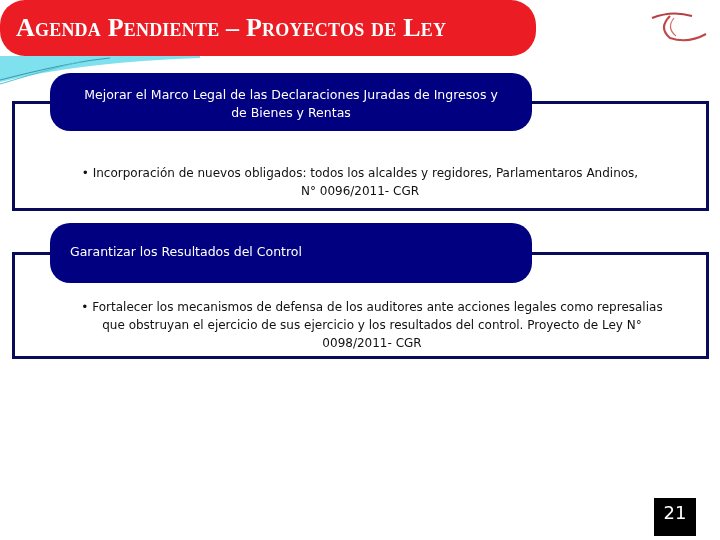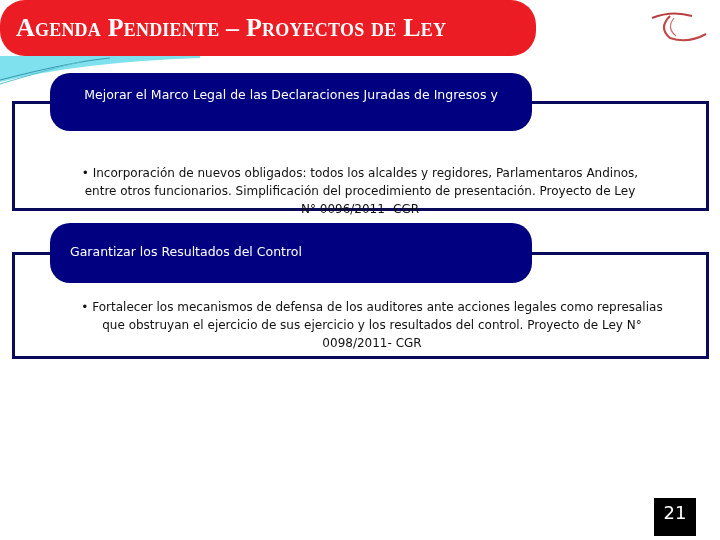--- a/index.html
+++ b/index.html
@@ -63,24 +63,24 @@
   <path d="M4 10 Q24 2 44 8" stroke="#b84040" stroke-width="2" fill="none"></path>
   <path d="M22 8 Q10 20 22 30 Q40 36 58 26" stroke="#c04848" stroke-width="2.2" fill="none"></path>
   <path d="M26 10 Q18 20 28 28" stroke="#d07070" stroke-width="1.2" fill="none"></path>
 </svg>
 
 <div class="frame" style="left:12px; top:101px; width:336px; height:110px; border-right:none; border-bottom:3px solid #0a0a5a;"></div>
 <div class="frame" style="left:12px; top:101px; width:697px; height:110px; border-top:none;"></div>
 <div class="frame" style="left:530px; top:101px; width:179px; height:3px; border:none; border-top:3px solid #0a0a5a;"></div>
 <div class="header-box" style="left:50px; top:73px; width:482px; height:58px; padding-top:13px;">
   <div>Mejorar el Marco Legal de las Declaraciones Juradas de Ingresos y</div>
+  <div>de Bienes y Rentas</div>
 </div>
 <div class="body-text" style="left:20px; top:164px; width:680px;">
   <div>• Incorporación de nuevos obligados: todos los alcaldes y regidores, Parlamentaros Andinos,</div>
-  <div>entre otros funcionarios. Simplificación del procedimiento de presentación. Proyecto de Ley</div>
   <div>N° 0096/2011- CGR</div>
 </div>
 
 <div class="frame" style="left:12px; top:252px; width:697px; height:107px; border-top:none;"></div>
 <div class="frame" style="left:12px; top:252px; width:40px; height:3px; border:none; border-top:3px solid #0a0a5a;"></div>
 <div class="frame" style="left:530px; top:252px; width:179px; height:3px; border:none; border-top:3px solid #0a0a5a;"></div>
 <div class="header-box" style="left:50px; top:223px; width:482px; height:60px; padding-top:20px; text-align:left; padding-left:20px;">
   <div>Garantizar los Resultados del Control</div>
 </div>
 <div class="body-text" style="left:32px; top:298px; width:680px;">

